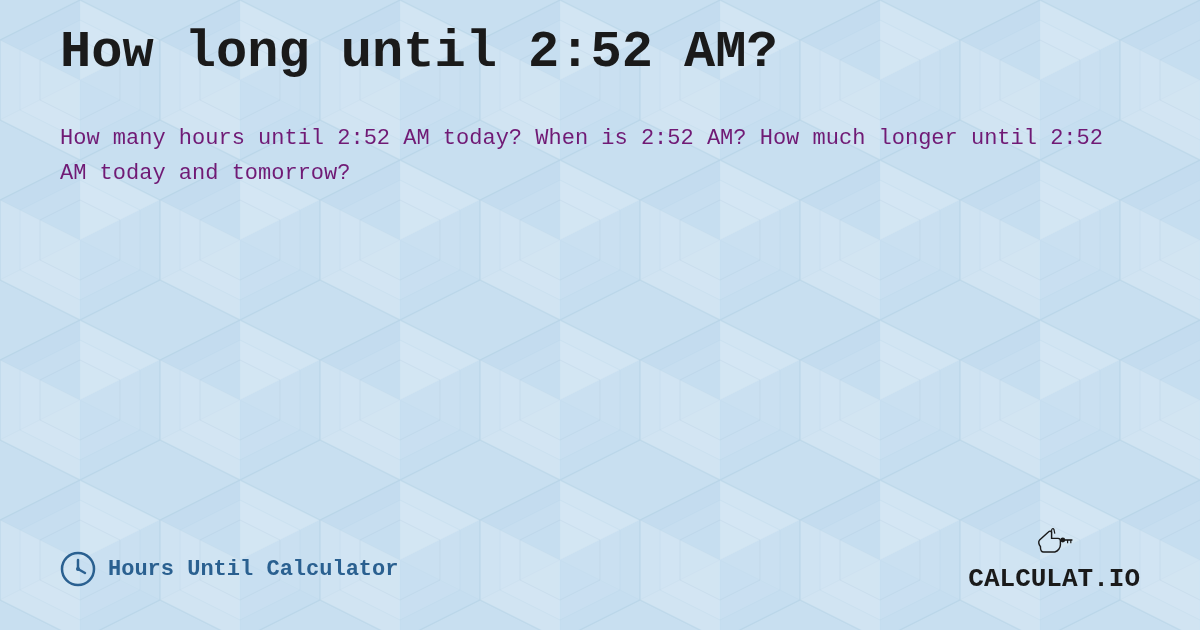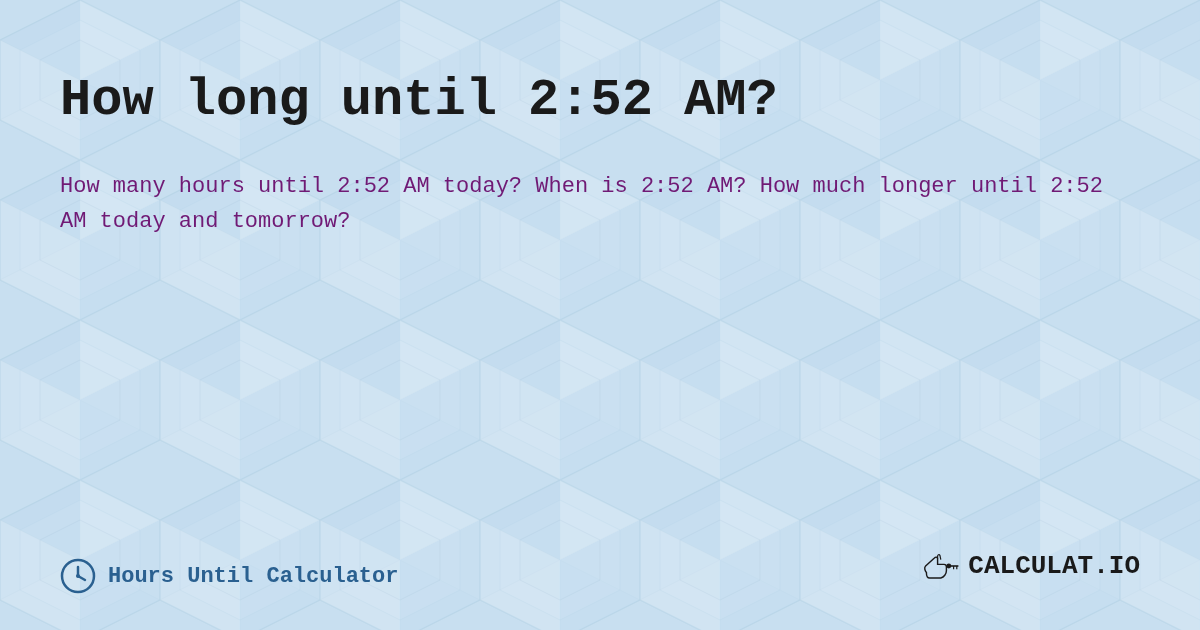--- a/index.html
+++ b/index.html
@@ -22,21 +22,21 @@
     }
 
     .bg-pattern svg {
       width: 100%;
       height: 100%;
     }
 
     .content {
       position: relative;
       z-index: 1;
-      padding: 72px 60px 40px 60px;
+      padding: 24px 60px 40px 60px;
       display: flex;
       flex-direction: column;
       height: 100%;
     }
 
     .main-title {
       font-family: 'Courier New', Courier, monospace;
       font-size: 52px;
       font-weight: 700;
       color: #1a1a1a;
@@ -79,20 +79,21 @@
       font-family: 'Courier New', Courier, monospace;
       font-size: 22px;
       font-weight: 700;
       color: #2a6090;
     }
 
     .logo-right {
       display: flex;
       align-items: center;
       gap: 8px;
+      flex-direction: column;
     }
 
     .logo-icon {
       width: 40px;
       height: 32px;
       flex-shrink: 0;
     }
 
     .logo-text {
       font-family: 'Courier New', Courier, monospace;

